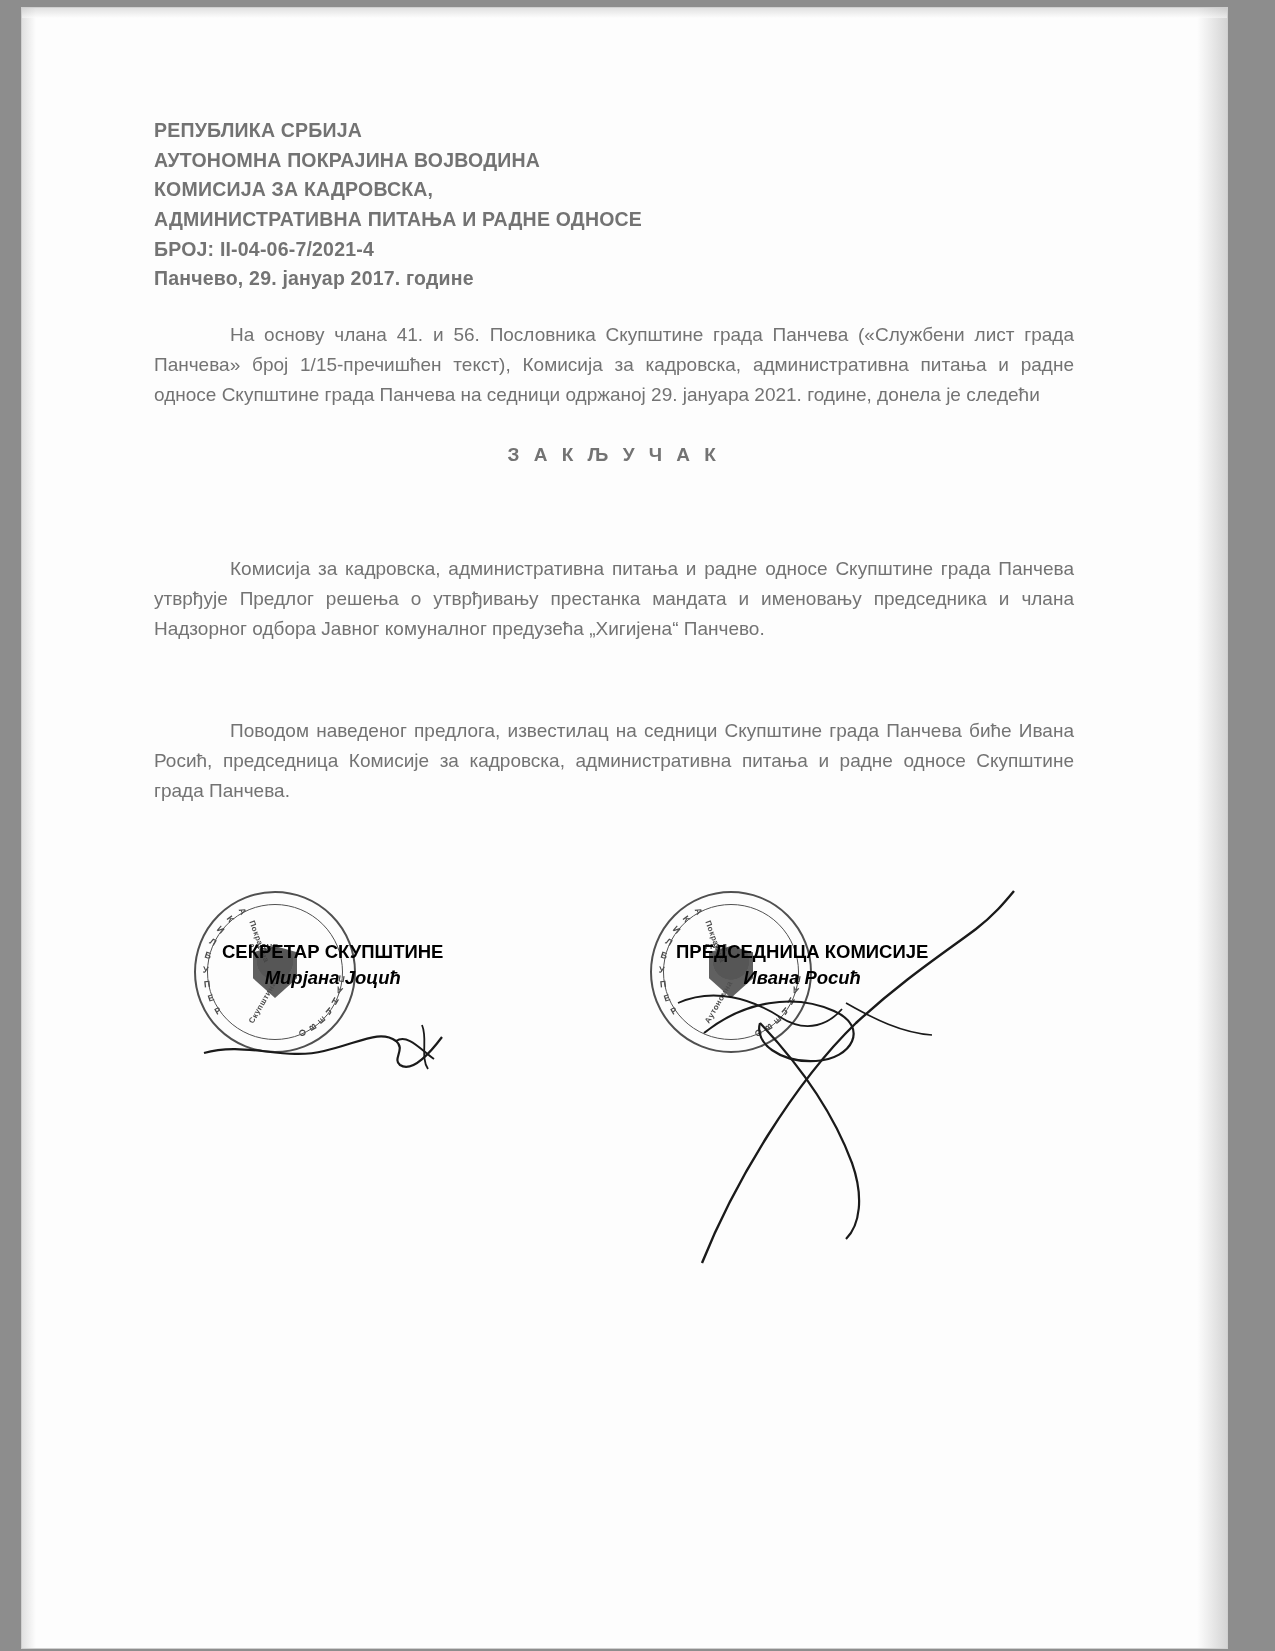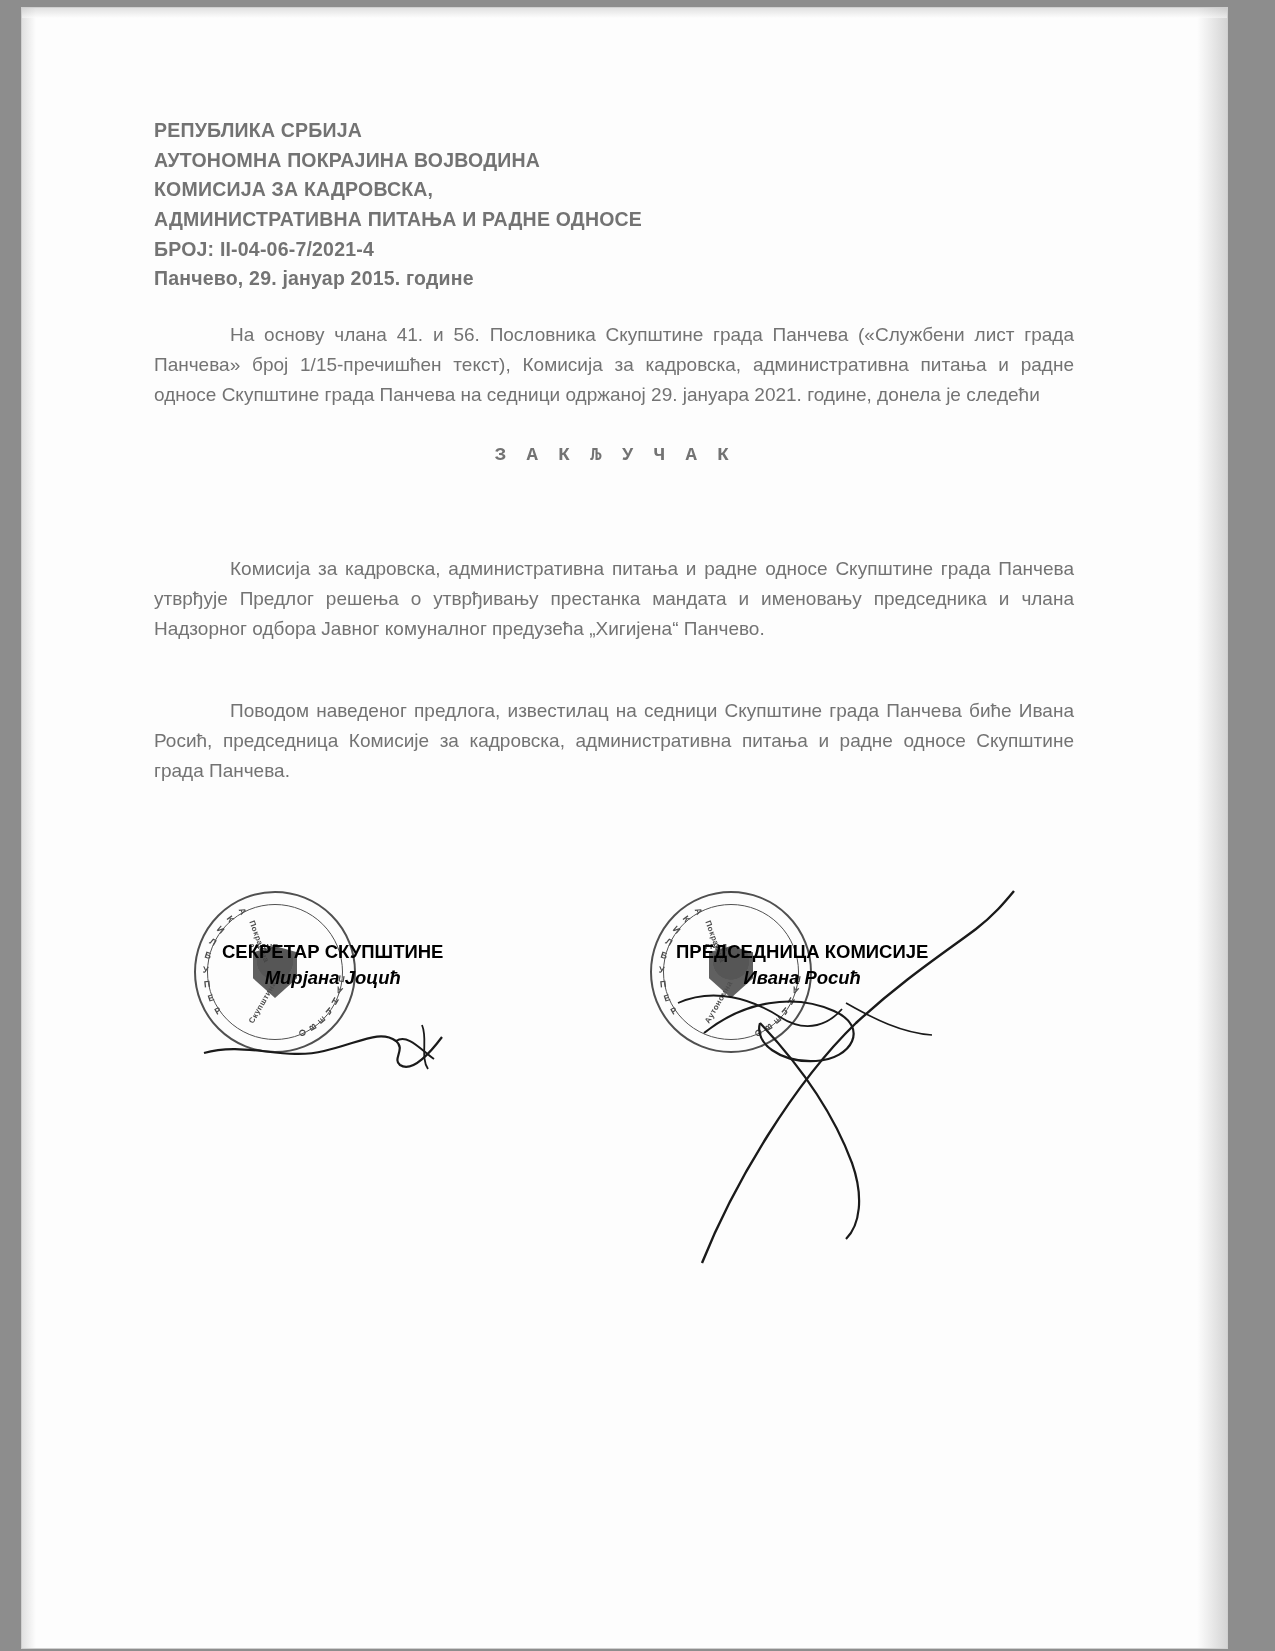--- a/index.html
+++ b/index.html
@@ -71,25 +71,24 @@
     text-indent: 76px;
     margin-top: 26px;
   }
 
   .title-center {
     text-align: center;
     font-size: 19px;
     font-weight: bold;
     letter-spacing: 4.5px;
     margin-top: 34px;
-    font-family: Liberation Mono, monospace;
   }
 
   .para.spaced-top { margin-top: 88px; }
-  .para.spaced-mid { margin-top: 52px; }
+  .para.spaced-mid { margin-top: 72px; }
 
   
   #sig-area {
     position: absolute;
     left: 132px;
     top: 905px;
     width: 950px;
     height: 380px;
   }
   .sig-col {
@@ -169,21 +168,21 @@
   <div class="scan-edge-top"></div>
 
   <div id="doc-body">
 
     <div class="header-block">
       <div>РЕПУБЛИКА СРБИЈА</div>
       <div>АУТОНОМНА ПОКРАЈИНА ВОЈВОДИНА</div>
       <div>КОМИСИЈА ЗА КАДРОВСКА,</div>
       <div>АДМИНИСТРАТИВНА ПИТАЊА И РАДНЕ ОДНОСЕ</div>
       <div>БРОЈ: II-04-06-7/2021-4</div>
-      <div>Панчево, 29. јануар 2015. године</div>
+      <div>Панчево, 29. јануар 2017. године</div>
     </div>
 
     <p class="para">На основу члана 41. и 56. Пословника Скупштине града Панчева («Службени лист града Панчева» број 1/15-пречишћен текст), Комисија за кадровска, административна питања и радне односе Скупштине града Панчева на седници одржаној 29. јануара 2021. године,  донела је следећи</p>
 
     <div class="title-center">З А К Љ У Ч А К</div>
 
     <p class="para spaced-top">Комисија за кадровска, административна питања и радне односе Скупштине града Панчева утврђује Предлог решења о утврђивању престанка мандата и именовању председника и члана  Надзорног одбора  Јавног комуналног предузећа „Хигијена“ Панчево.</p>
 
     <p class="para spaced-mid">Поводом наведеног предлога, известилац на седници Скупштине града Панчева биће Ивана Росић, председница Комисије за кадровска, административна питања и радне односе Скупштине града Панчева.</p>
   </div>

